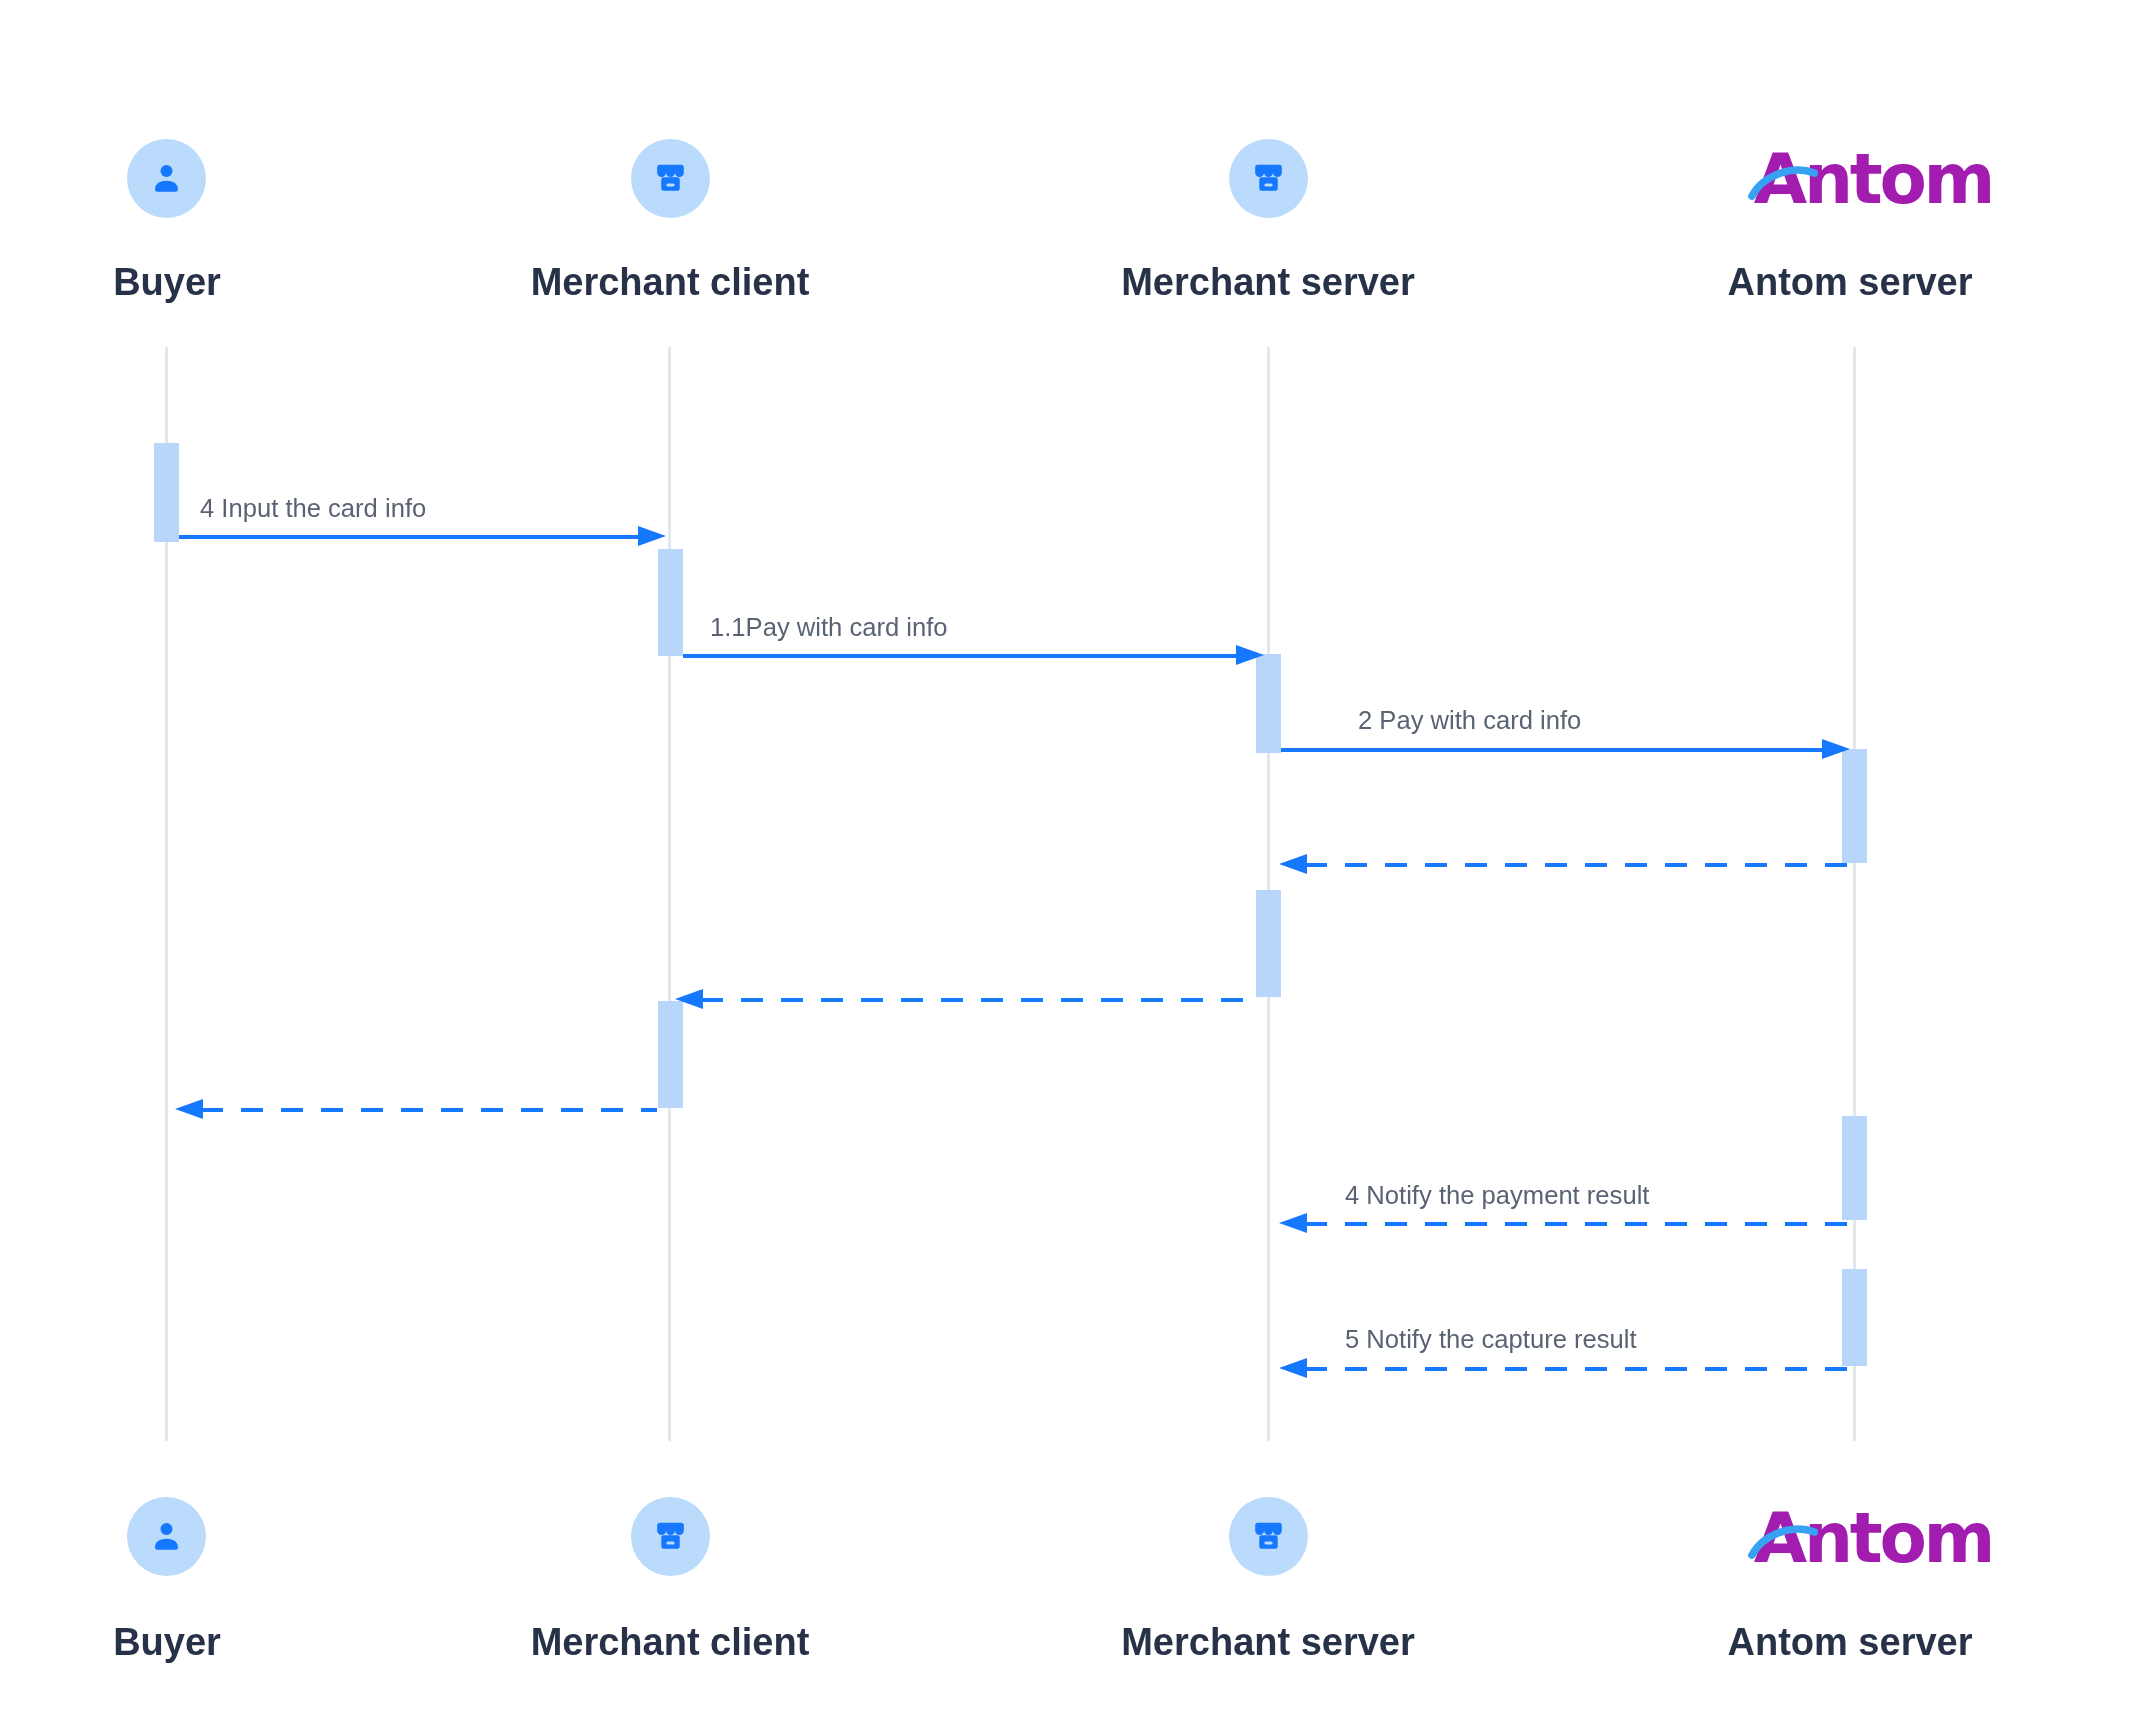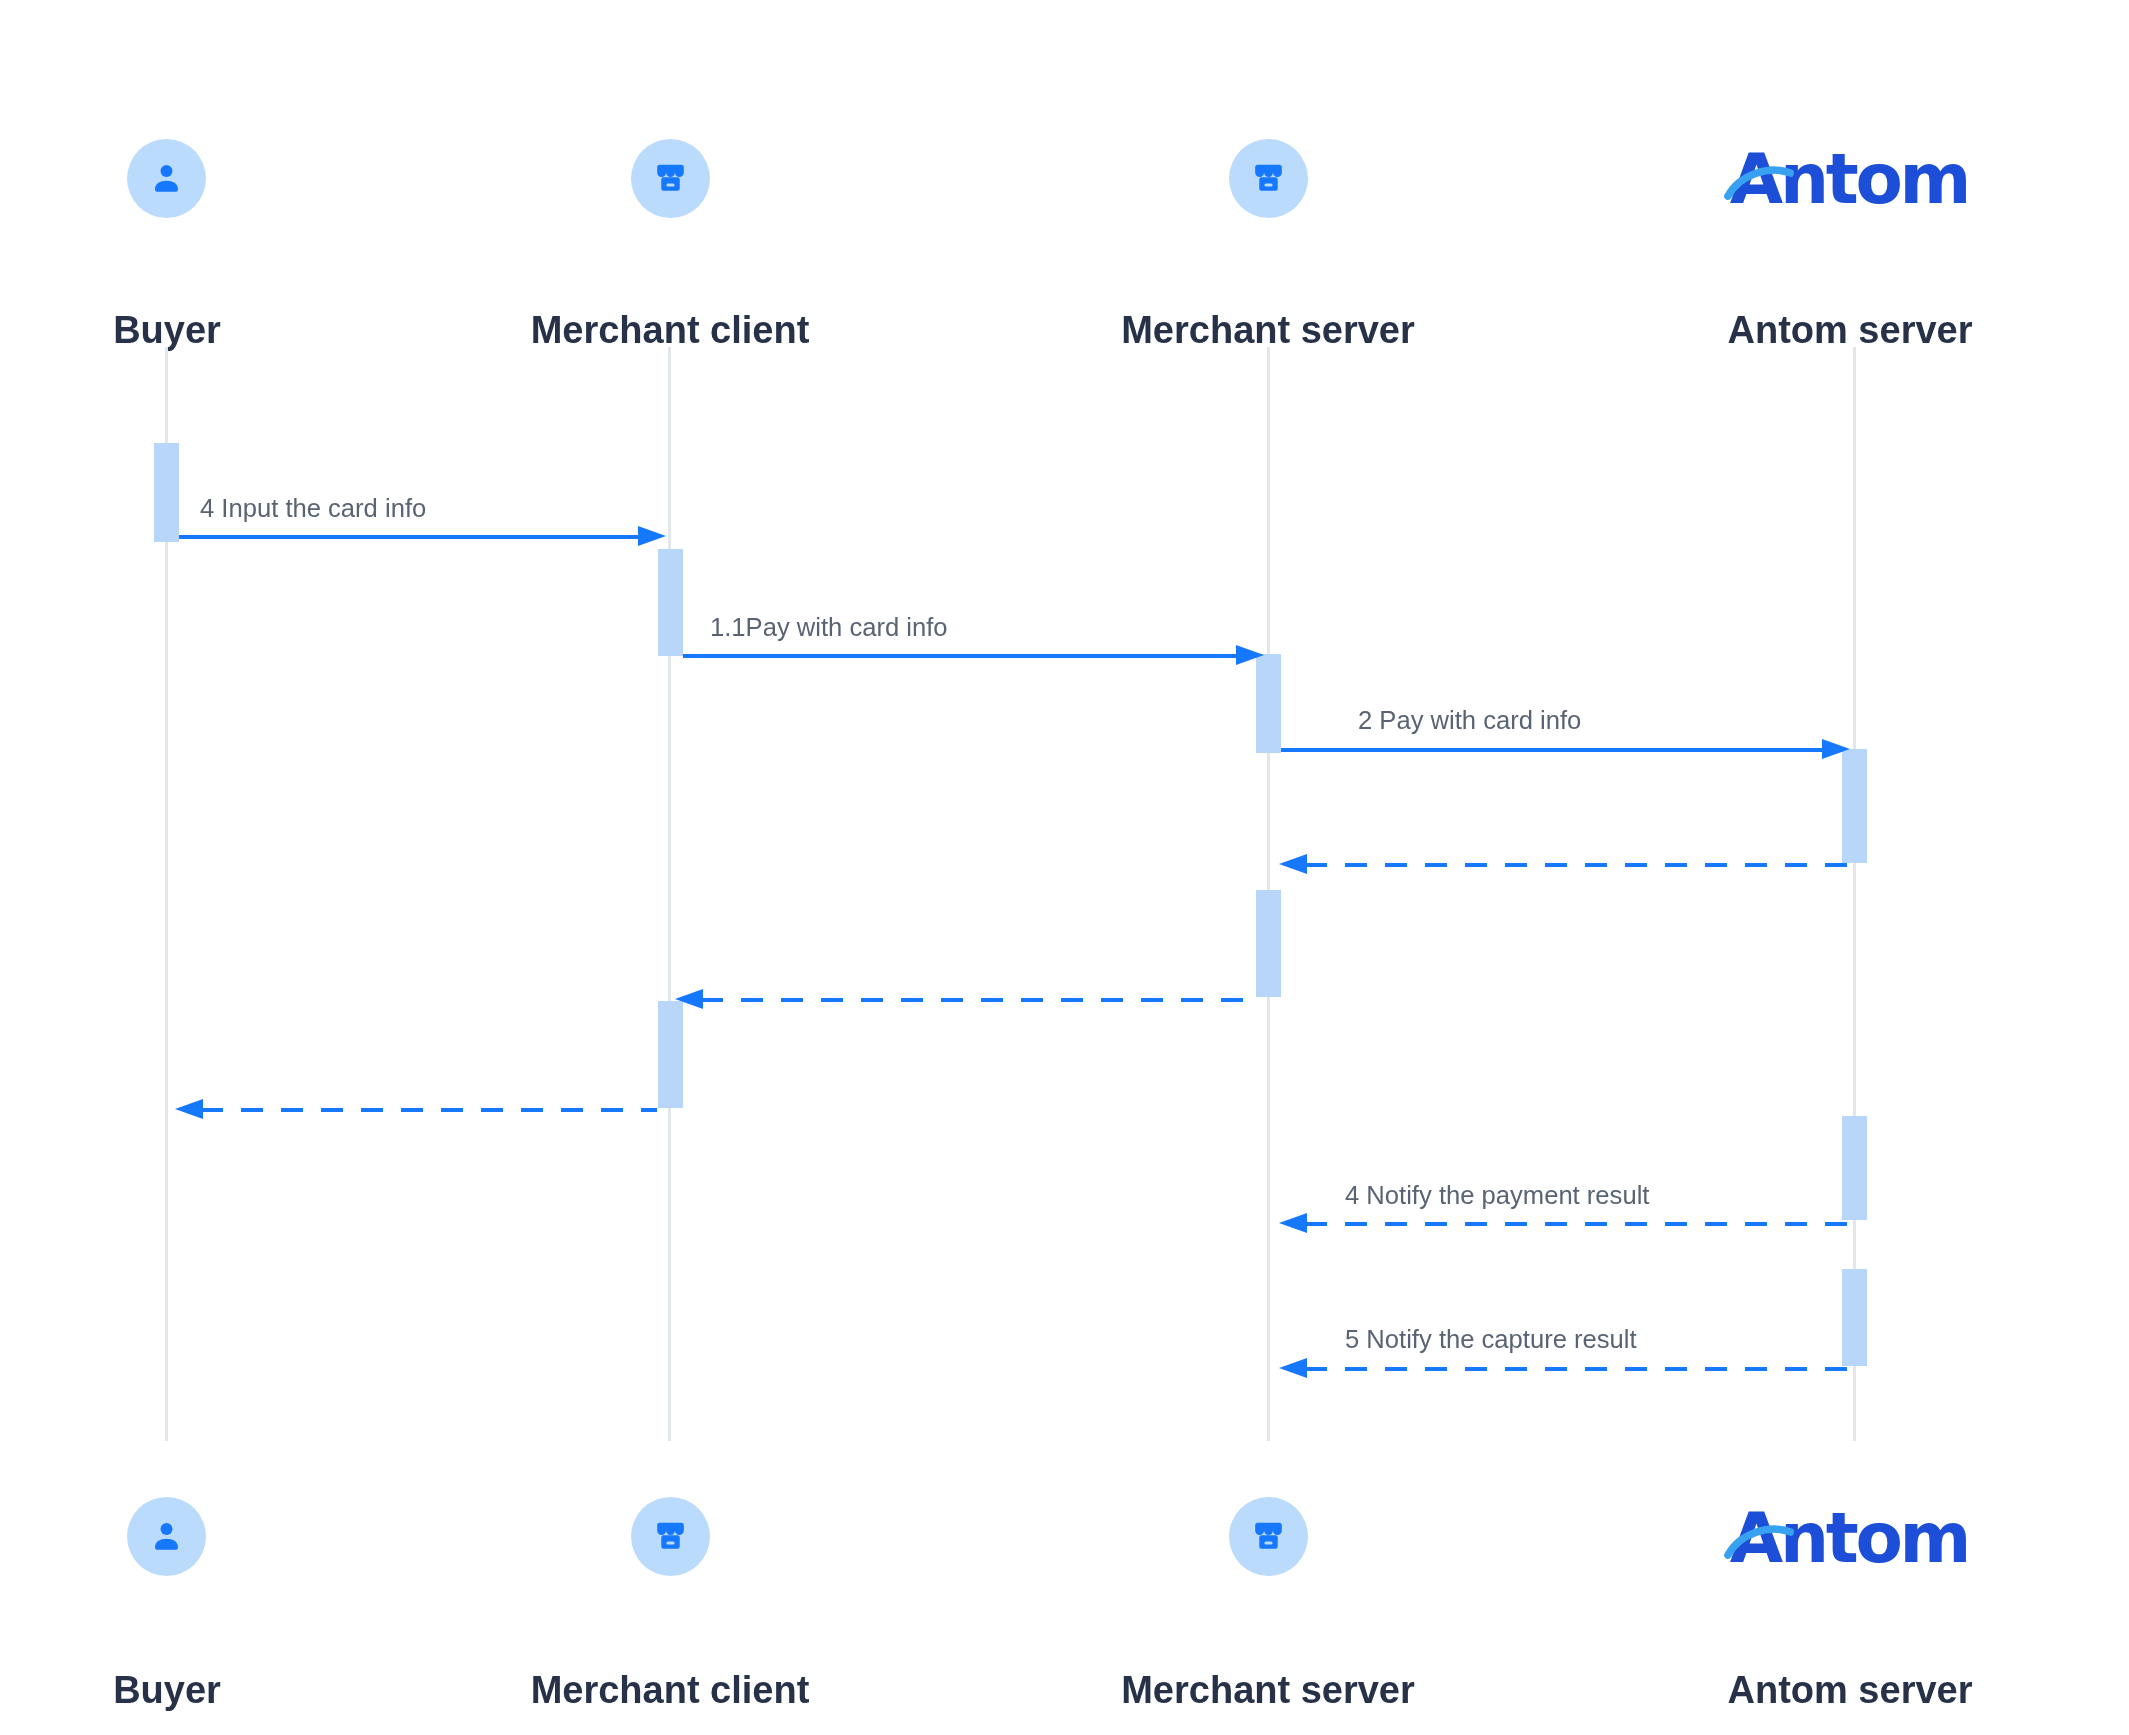--- a/index.html
+++ b/index.html
@@ -10,27 +10,27 @@
   .diagram{position:absolute;inset:0;}
 
   
   .icon-circle{
     position:absolute;width:79px;height:79px;border-radius:50%;
     background:#BBDBFC;display:flex;align-items:center;justify-content:center;
   }
   .icon-circle svg{width:41px;height:41px;}
   .actor-label{
     position:absolute;transform:translateX(-50%);
-    font-size:38px;font-weight:600;color:#273248;white-space:nowrap;margin-top:48px;
+    font-size:38px;font-weight:600;color:#273248;white-space:nowrap;
   }
   .antom-logo{
     position:absolute;transform:translateX(-50%);
     font-family:"DejaVu Sans","Liberation Sans",sans-serif;
-    font-size:69px;font-weight:bold;color:#1d4ed8;letter-spacing:-3.3px;
-    line-height:1;white-space:nowrap;
+    font-size:69px;font-weight:bold;color:#a21caf;letter-spacing:-3.3px;
+    line-height:1;white-space:nowrap;margin-left:24px;
   }
   .antom-logo .swoosh{position:absolute;left:-6.6px;top:5px;width:71px;height:61px;}
 
   
   .lifeline{position:absolute;width:3.3px;background:#E3E6EA;}
   .activation{position:absolute;width:25px;background:#B8D6FA;}
 
   
   .arrow{position:absolute;height:4.1px;}
   .arrow.solid{background:#1677FF;}

